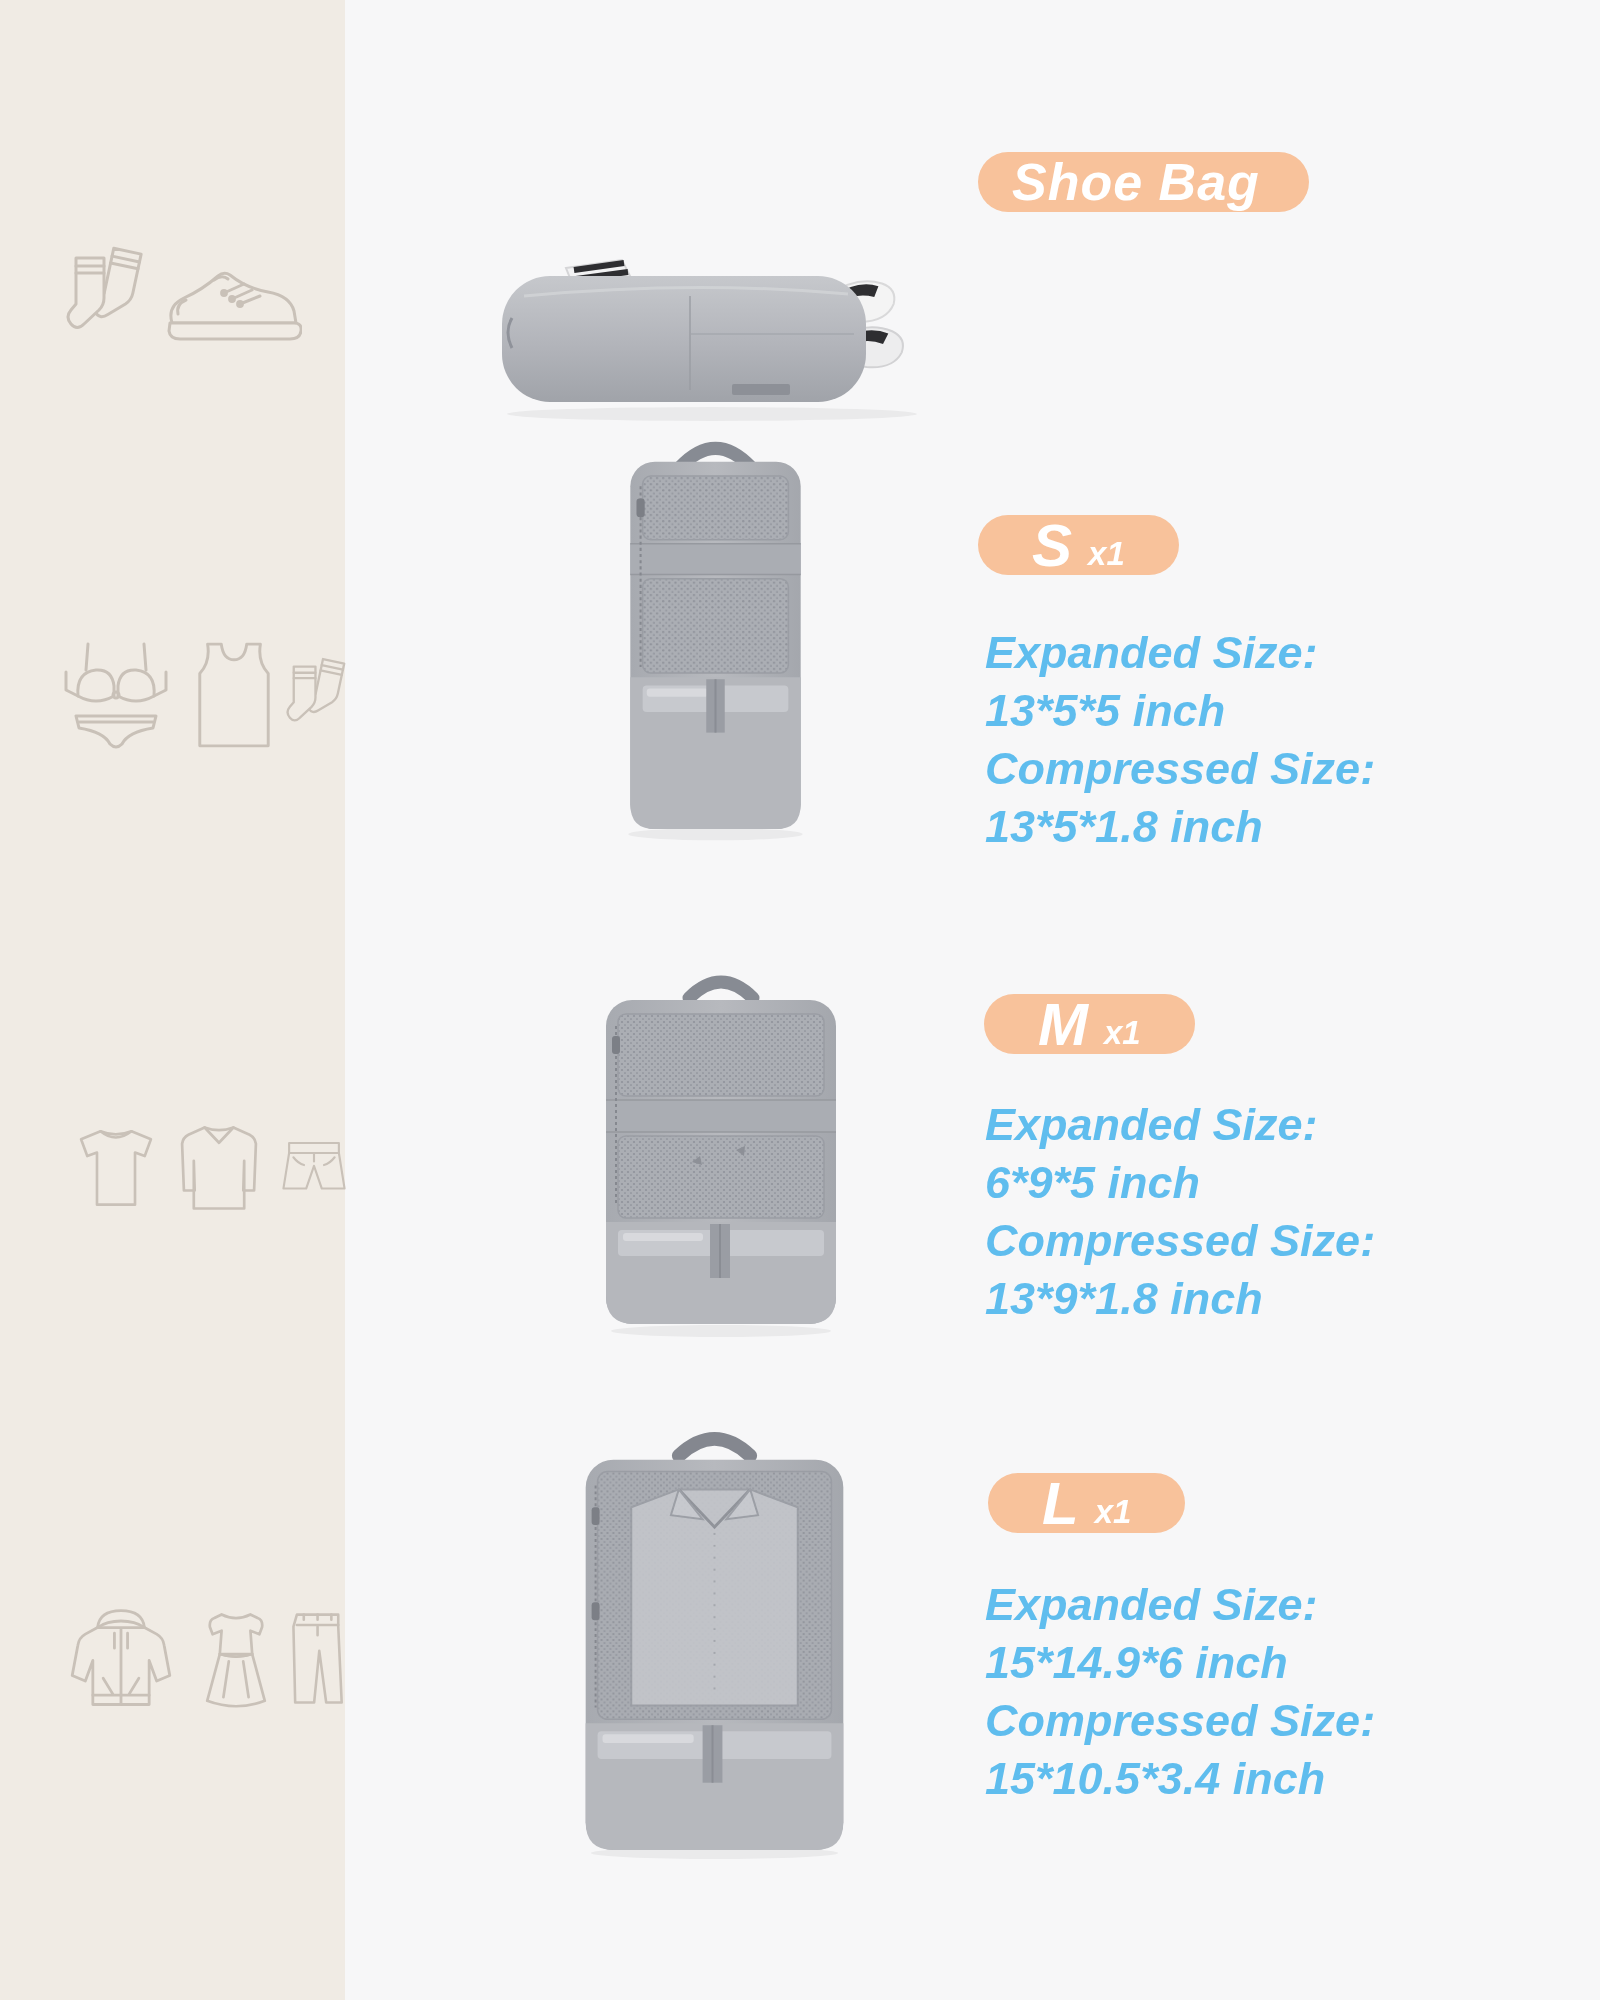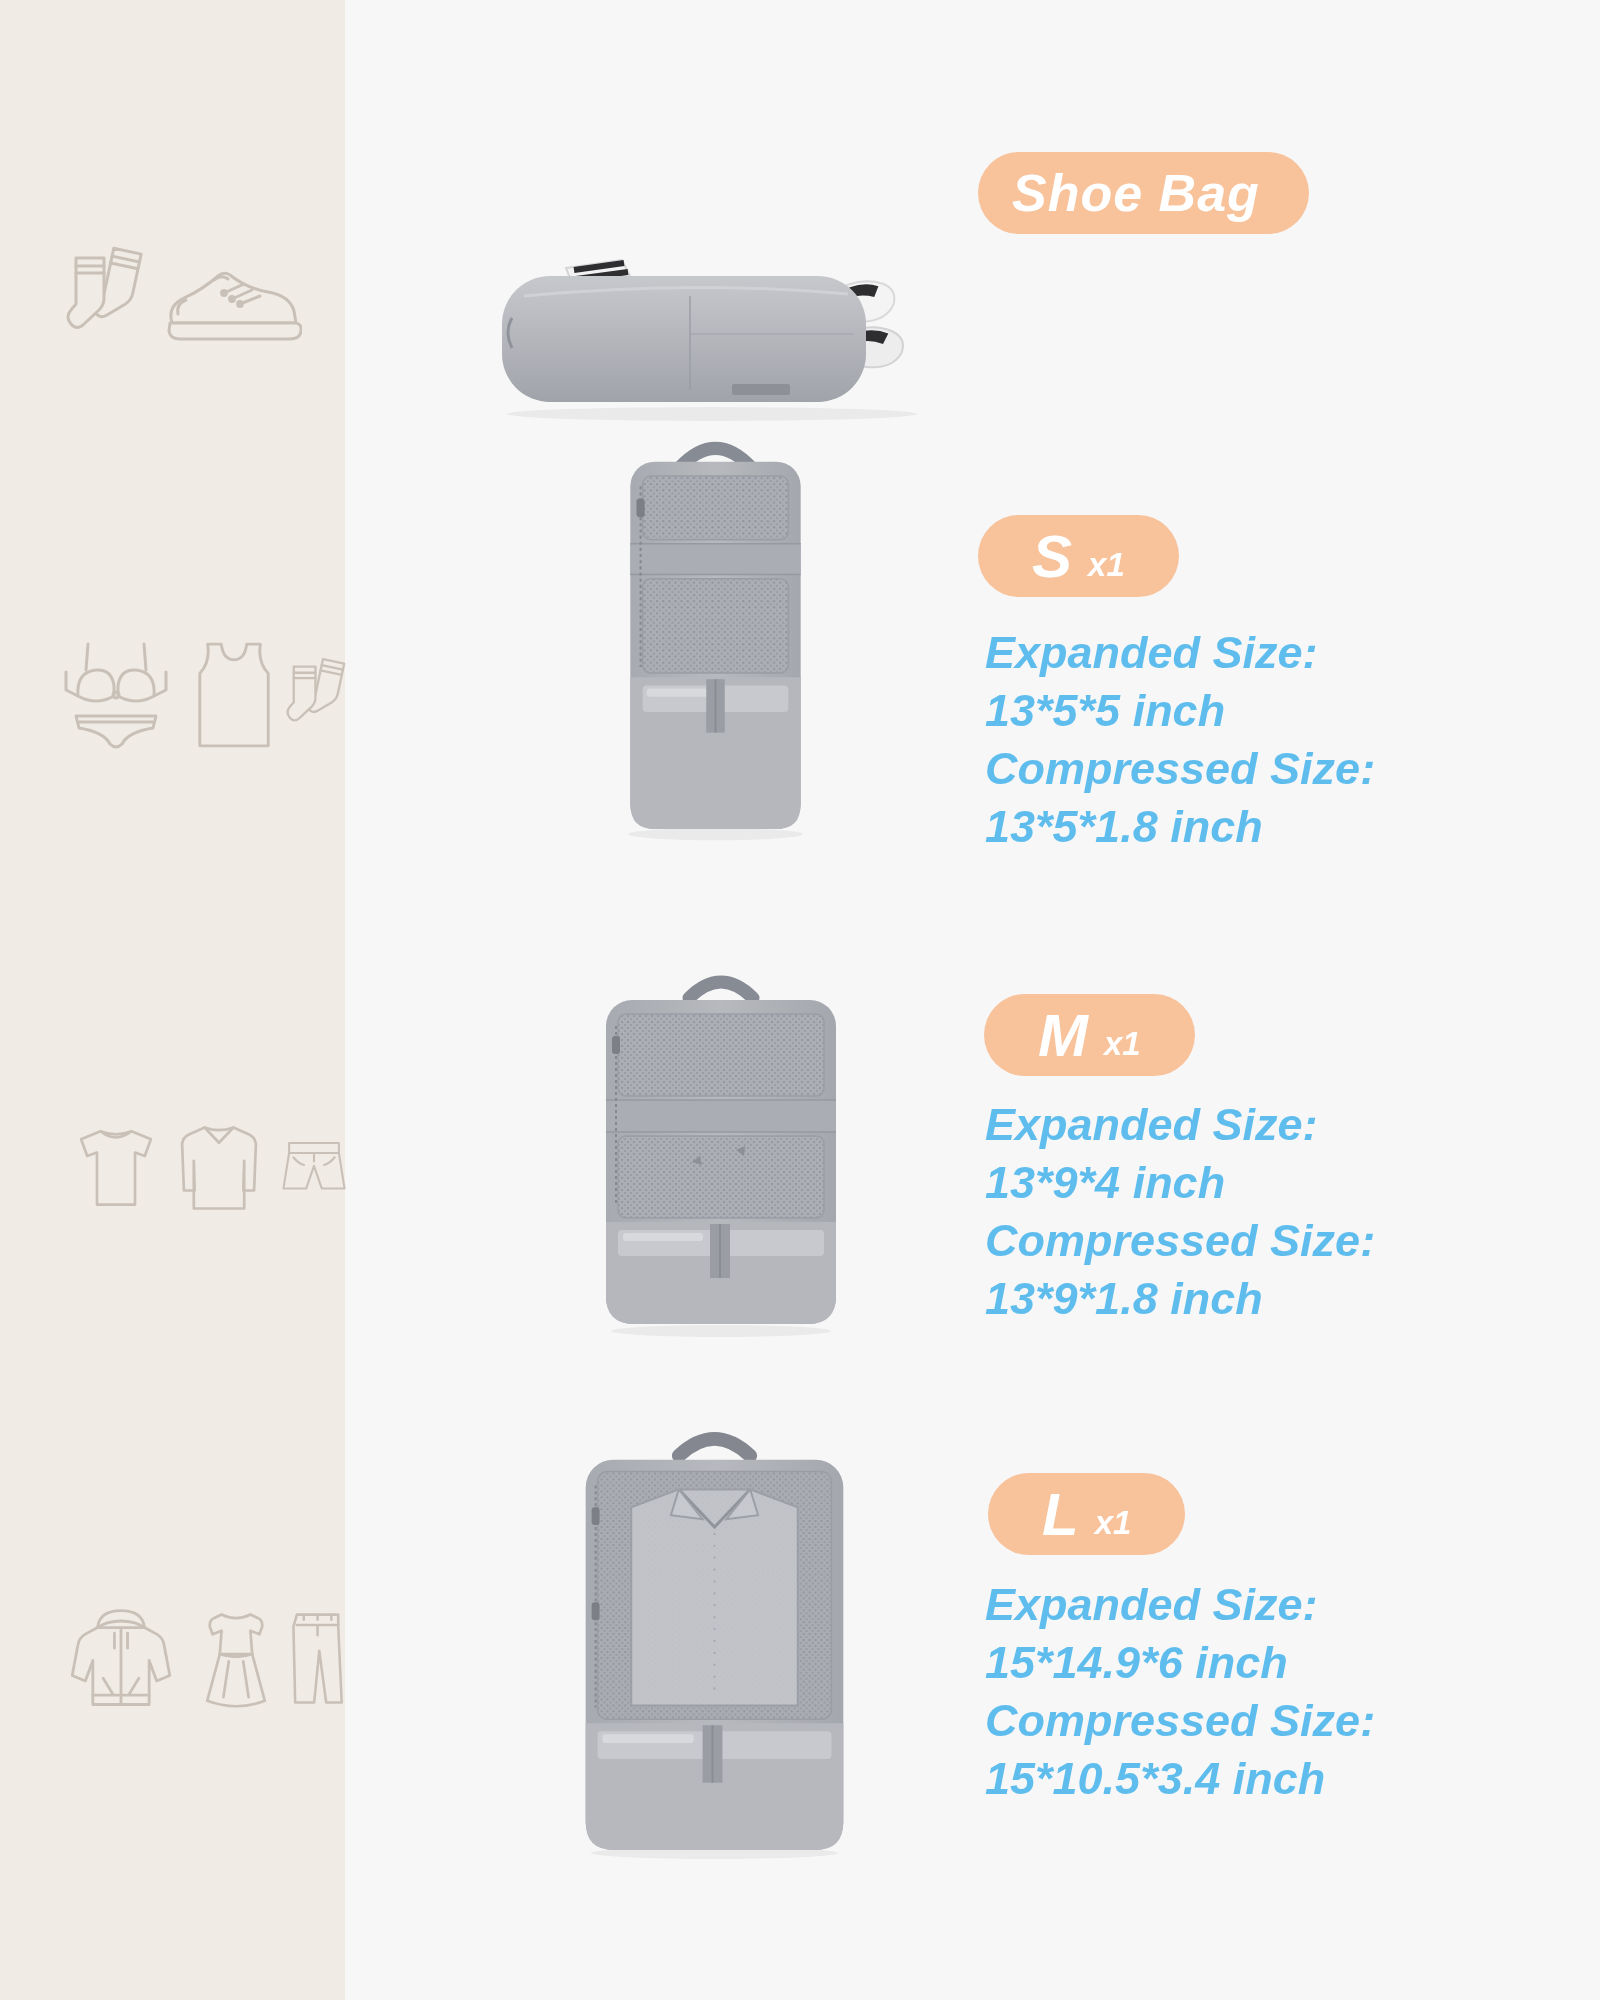--- a/index.html
+++ b/index.html
@@ -14,21 +14,21 @@
   }
   *{margin:0;padding:0;box-sizing:border-box;}
   body{background:#e9e9ea;font-family:"Liberation Sans",sans-serif;}
   .canvas{position:relative;width:1600px;height:2000px;background:var(--bg);overflow:hidden;}
   .sidebar{position:absolute;left:0;top:0;width:345px;height:2000px;background:var(--sidebar);}
   .icon{position:absolute;}
   .icon svg{display:block;width:100%;height:100%;}
   .ico{stroke:var(--iconline);stroke-width:3;fill:none;stroke-linejoin:round;stroke-linecap:round;}
   .ico-fill{stroke:var(--iconline);stroke-width:3;fill:var(--sidebar);stroke-linejoin:round;stroke-linecap:round;}
   .badge{position:absolute;display:flex;align-items:center;background:var(--peach);
-         border-radius:999px;color:#ffffff;font-style:italic;font-weight:bold;height:82px;}
+         border-radius:999px;color:#ffffff;font-style:italic;font-weight:bold;height:60px;}
   .badge .label{font-size:52px;letter-spacing:1px;}
   .badge.sized{padding:0 54px;}
   .badge.wide{padding:0 34px;}
   .badge.sized .label{font-size:60px;}
   .badge .count{font-size:33px;margin-left:15px;margin-top:18px;font-style:italic;}
   .spec{position:absolute;left:985px;color:var(--blue);font-style:italic;font-weight:bold;
         font-size:45px;line-height:58px;white-space:nowrap;}
   .product{position:absolute;}
   .product svg{display:block;width:100%;height:100%;}
 </style>
@@ -278,21 +278,21 @@
     <div>Compressed Size:</div>
     <div>13*5*1.8 inch</div>
   </div>
 
   <div class="badge sized" style="left:984px;top:994px;">
     <span class="label">M</span>
     <span class="count">x1</span>
   </div>
   <div class="spec" style="top:1096px;">
     <div>Expanded Size:</div>
-    <div>13*9*4 inch</div>
+    <div>6*9*5 inch</div>
     <div>Compressed Size:</div>
     <div>13*9*1.8 inch</div>
   </div>
 
   <div class="badge sized" style="left:988px;top:1473px;">
     <span class="label">L</span>
     <span class="count">x1</span>
   </div>
   <div class="spec" style="top:1576px;">
     <div>Expanded Size:</div>

